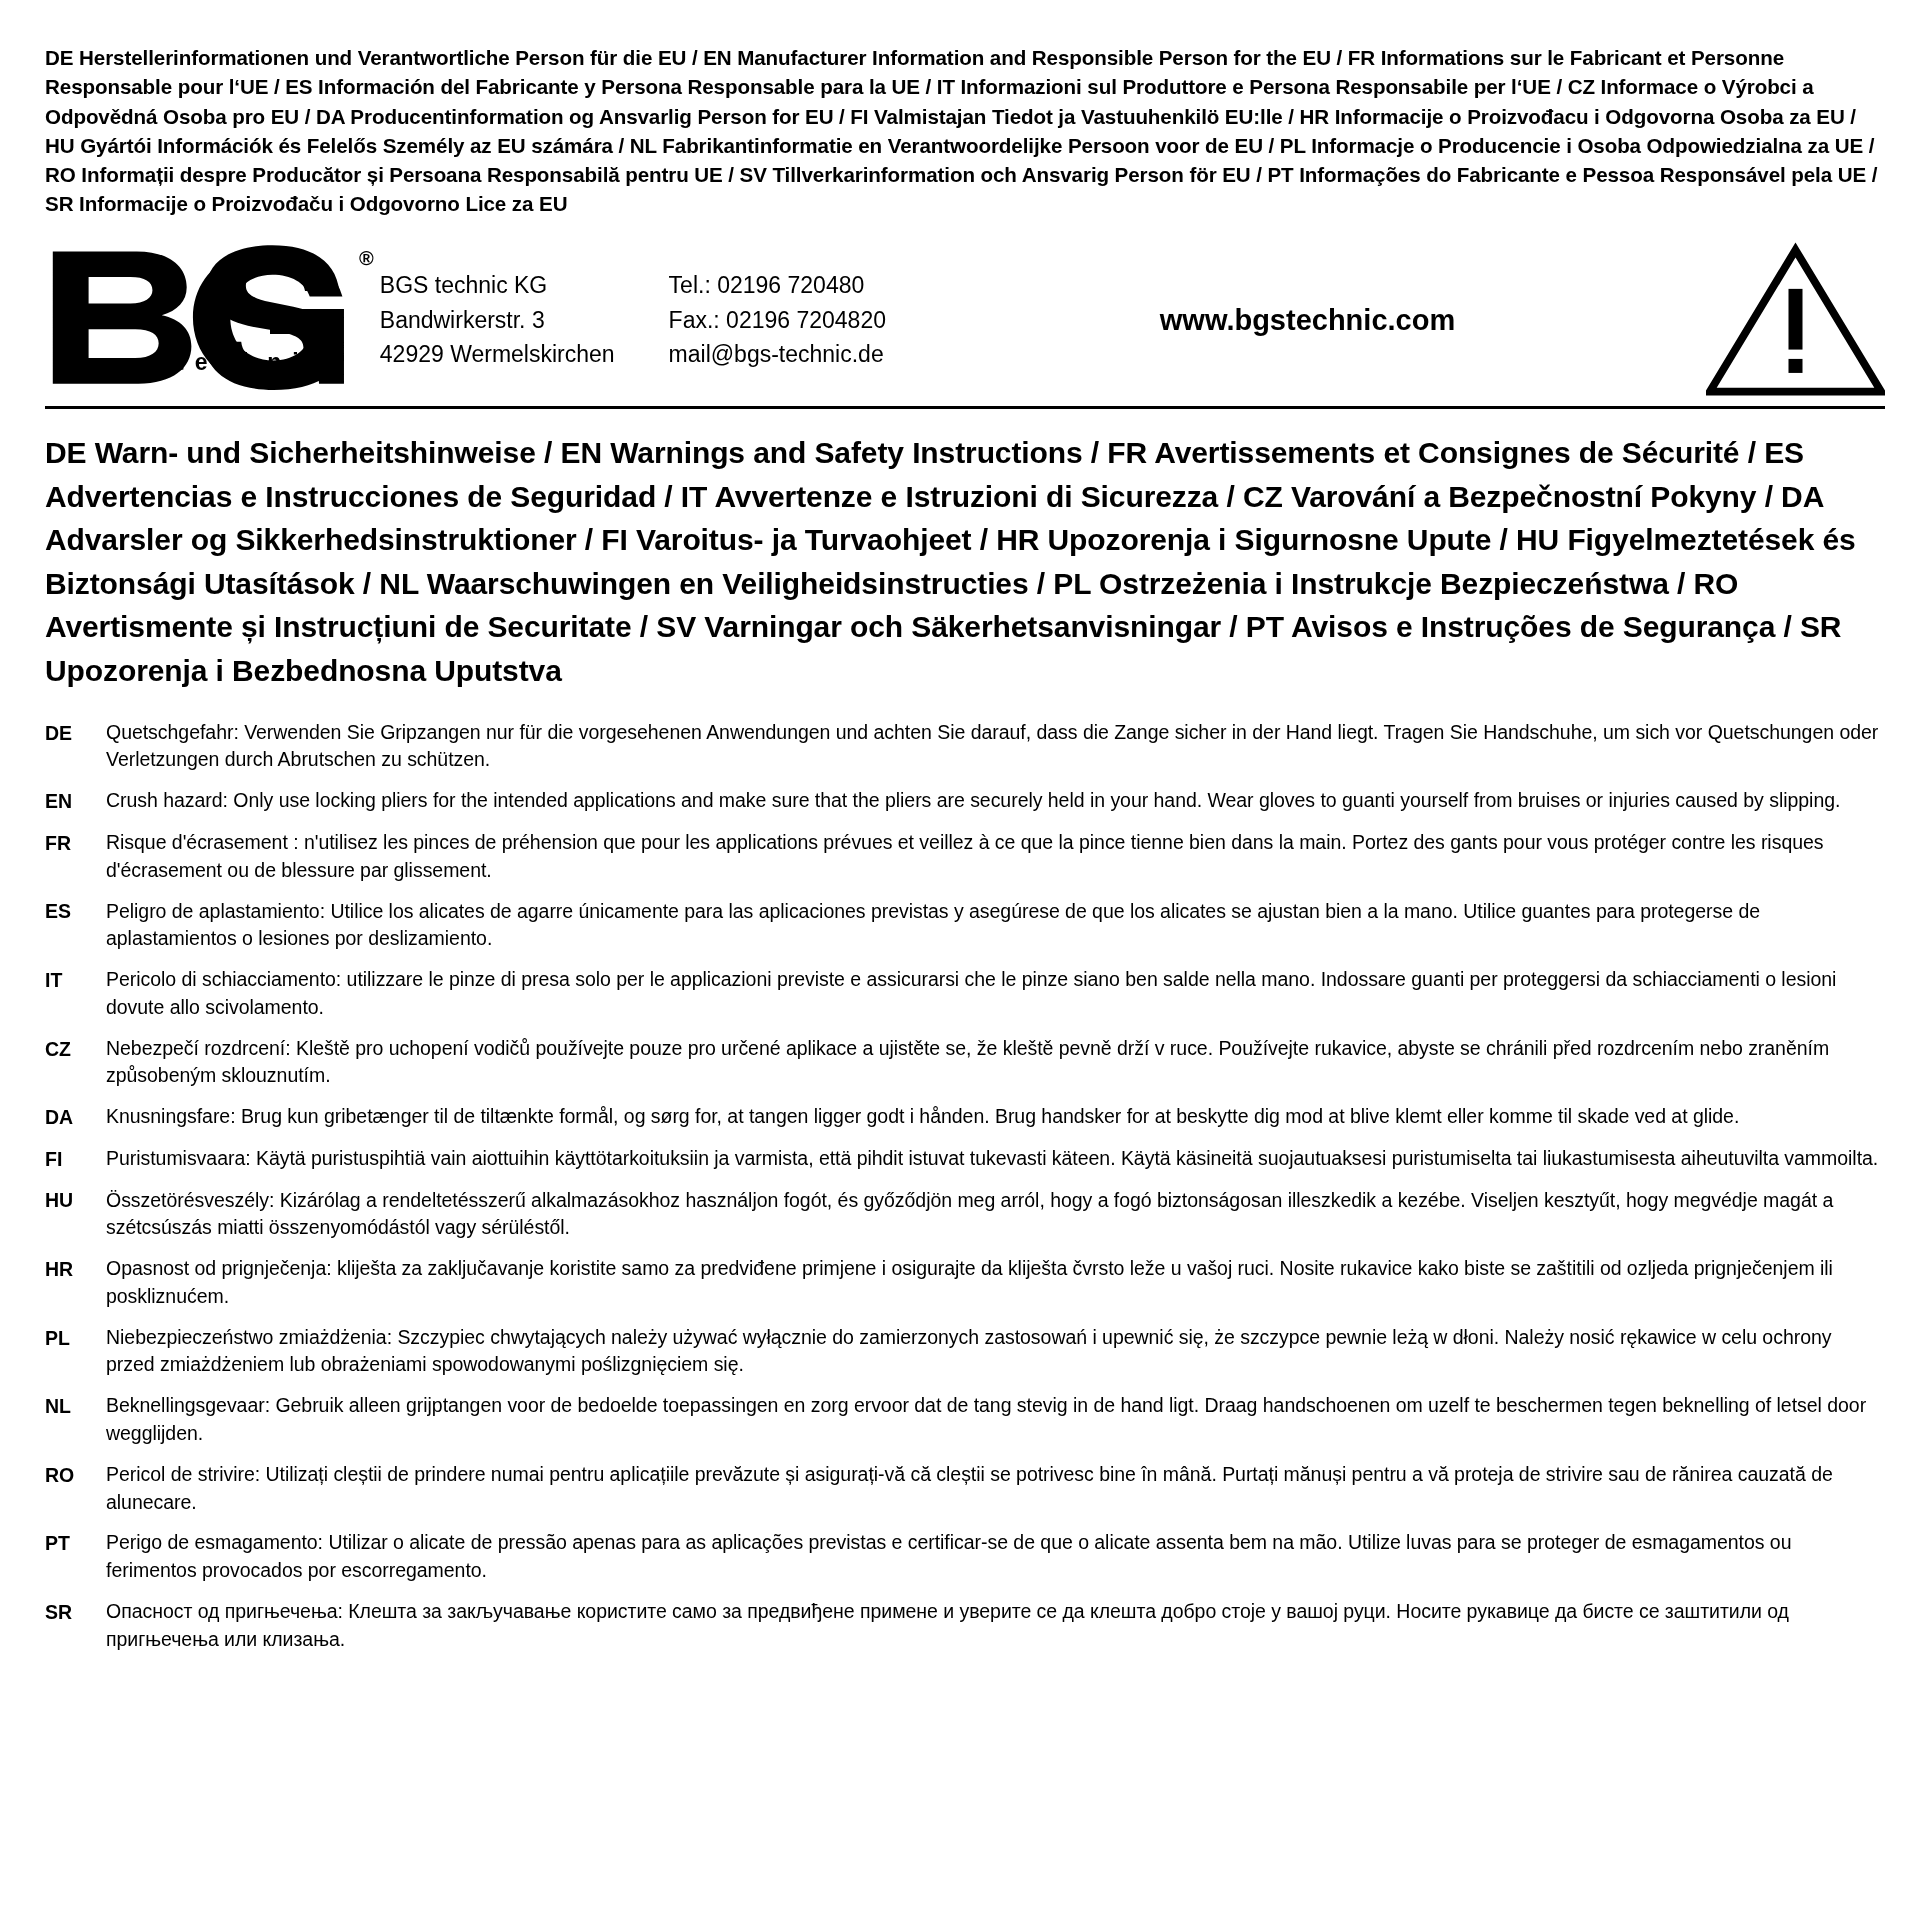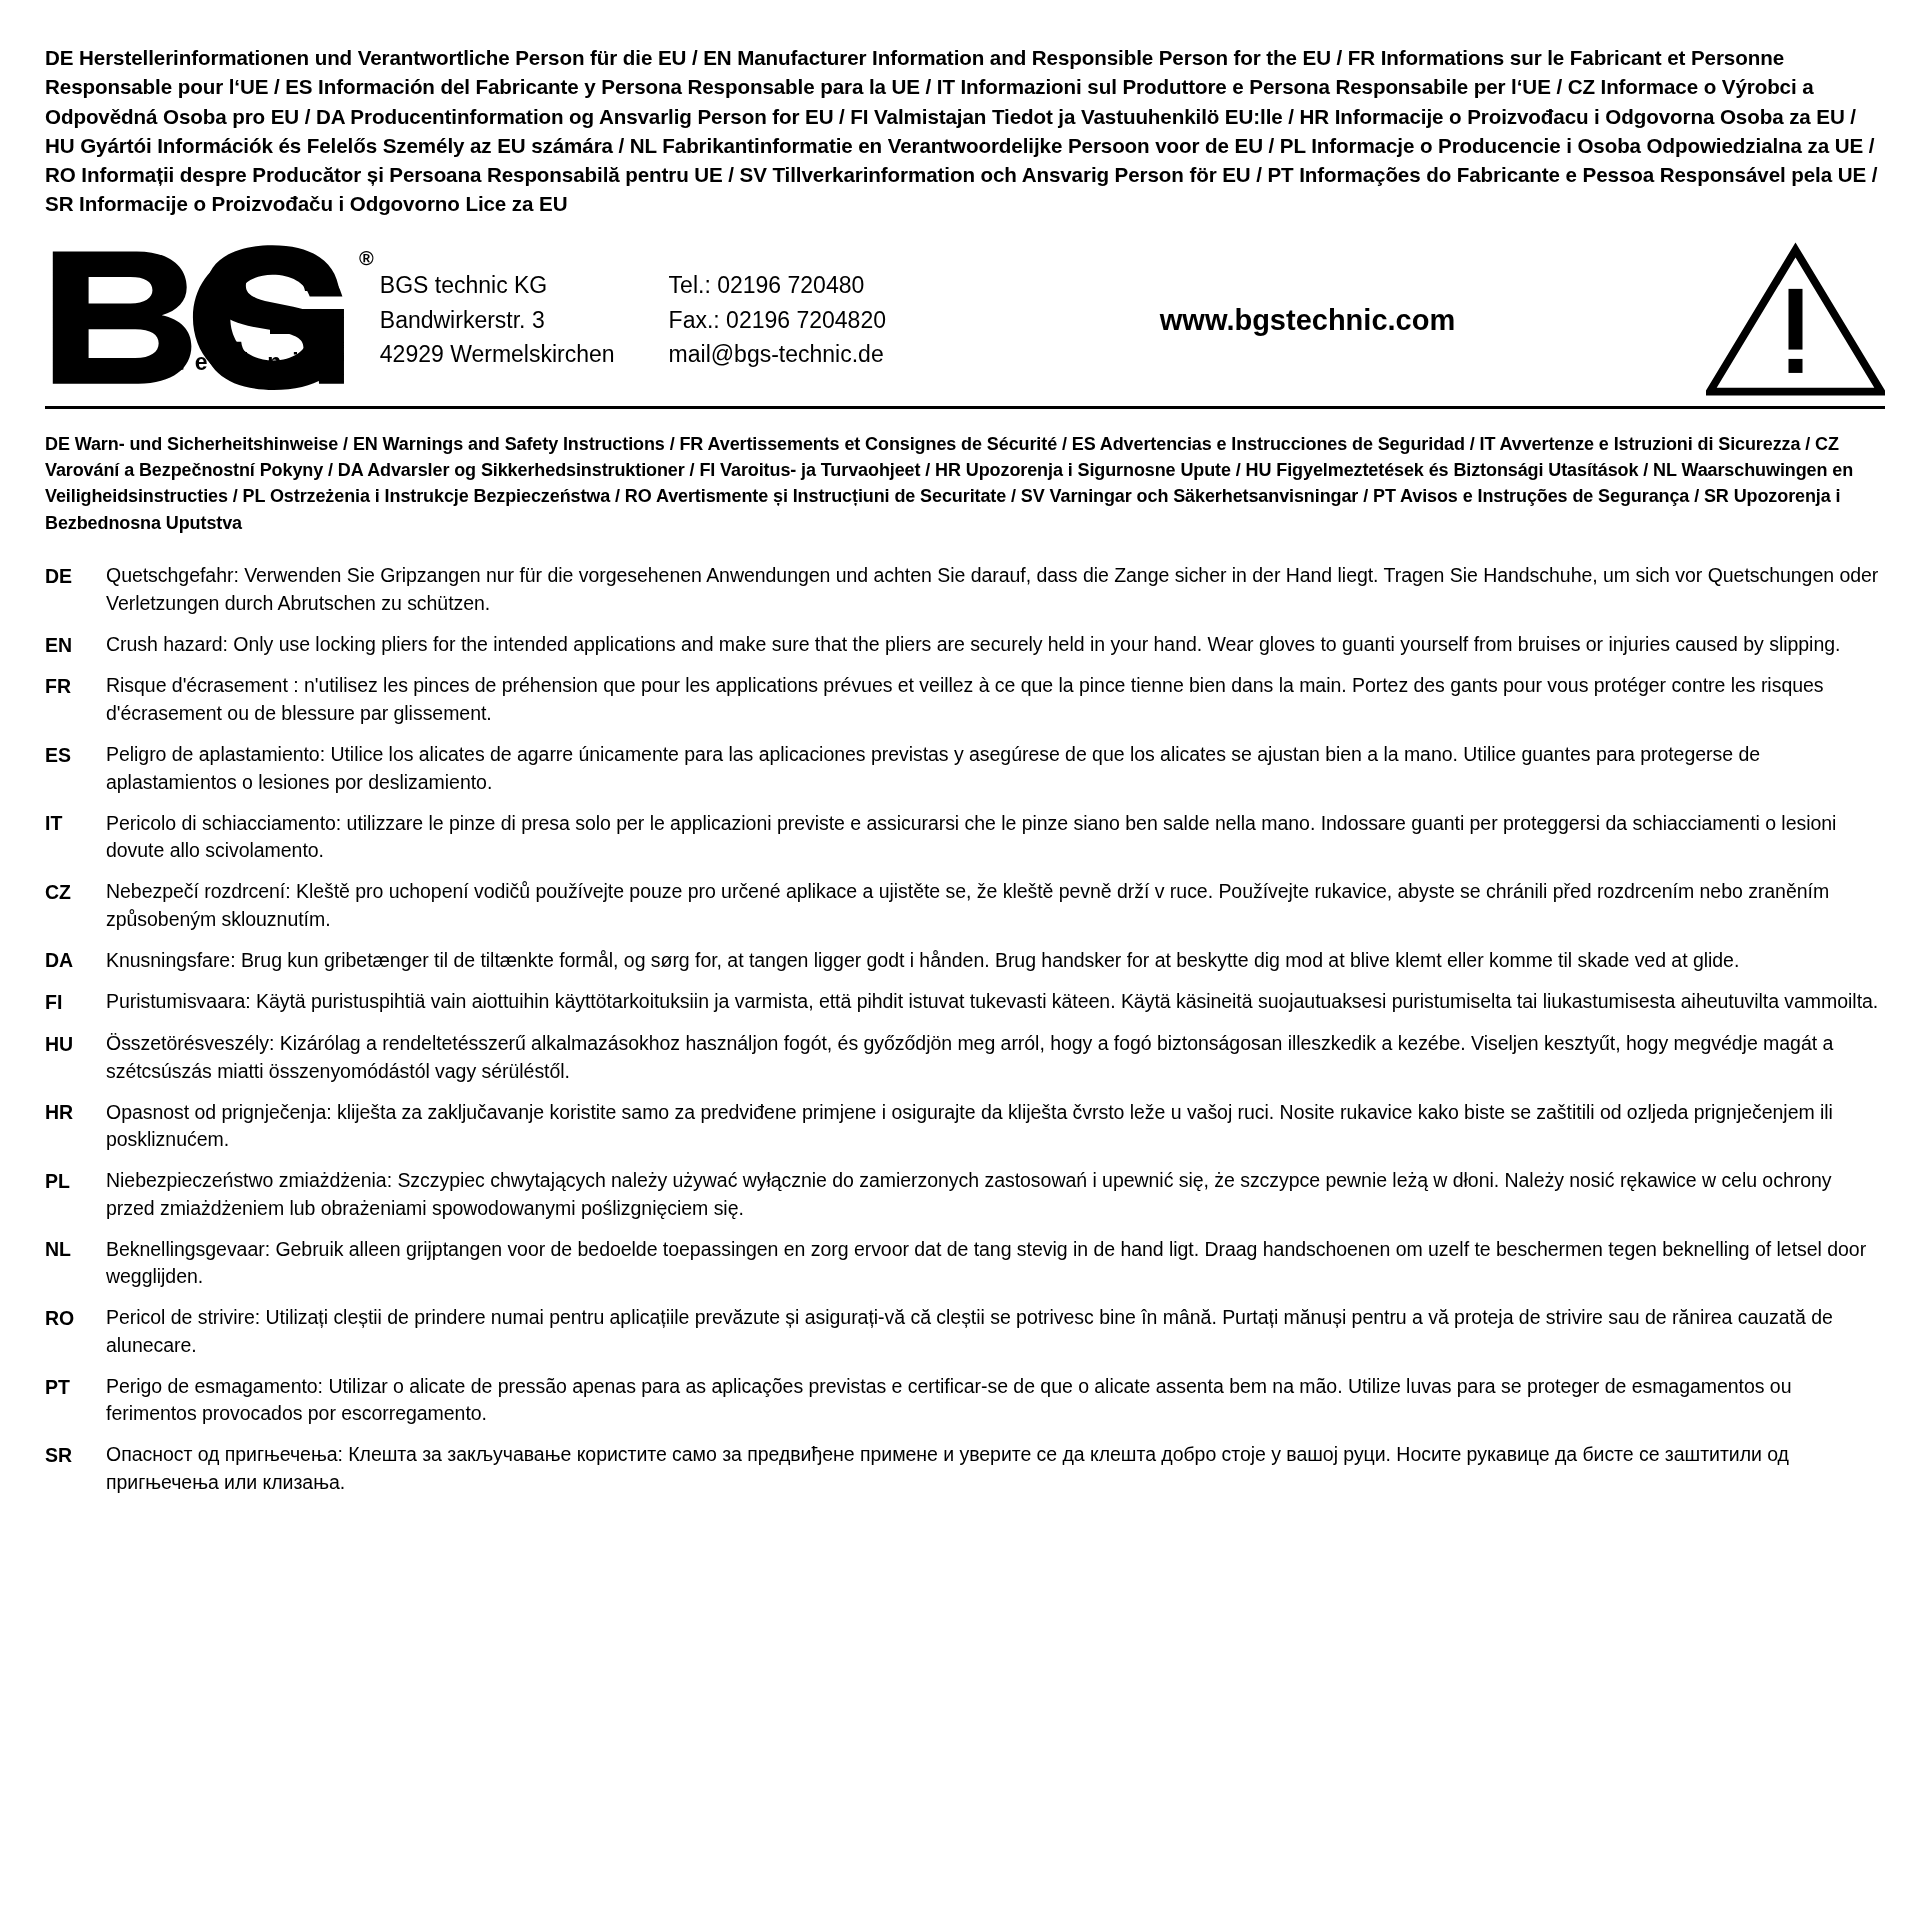--- a/index.html
+++ b/index.html
@@ -77,21 +77,21 @@
   }
 
   .hr-thick {
     border: none;
     border-top: 3.9px solid #000;
     margin: 4.7px 0 0 0;
   }
 
   
   .warn-title {
-    font-size: 18px;
+    font-size: 30px;
     font-weight: bold;
     line-height: 1.45;
     letter-spacing: -0.1px;
     margin-top: 22px;
   }
 
   
   .lang-list {
     margin-top: 26.5px;
   }

